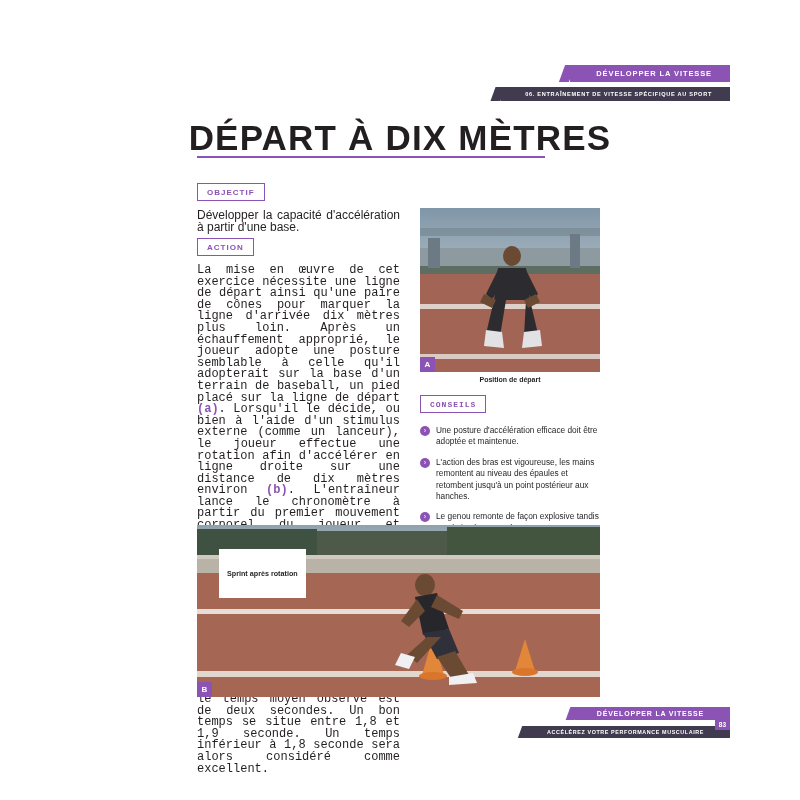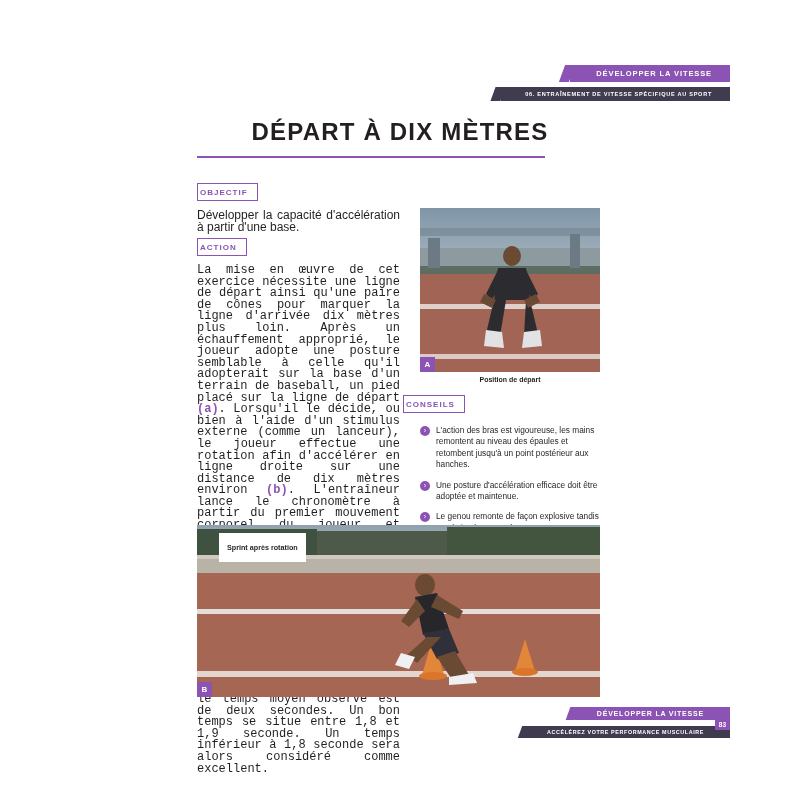--- a/index.html
+++ b/index.html
@@ -64,21 +64,21 @@
     background: #413b4f;
     transform: skewX(-20deg);
   }
   
   .title {
     position: absolute;
     top: 118px;
     left: 0;
     width: 800px;
     text-align: center;
-    font-size: 24px;
+    font-size: 35px;
     font-weight: bold;
     letter-spacing: 1.2px;
     color: #231f20;
     font-family: "Liberation Sans", sans-serif;
   }
   .title-rule {
     position: absolute;
     top: 156px;
     left: 197px;
     width: 348px;
@@ -86,26 +86,26 @@
     background: #8b54b4;
   }
   
   .chip {
     display: inline-block;
     border: 1px solid #8b54b4;
     color: #8b54b4;
     font-size: 8px;
     font-weight: bold;
     letter-spacing: 1px;
-    padding: 4px 9px 3px 2px;
+    padding: 4px 9px 3px 9px;
     text-transform: uppercase;
   }
   .chip-objectif { position: absolute; top: 183px; left: 197px; }
   .chip-action   { position: absolute; top: 238px; left: 197px; text-align: center; }
-  .chip-conseils { position: absolute; top: 395px; left: 403px; }
+  .chip-conseils { position: absolute; top: 395px; left: 420px; font-family: Liberation Mono, monospace; }
   
   .col-left {
     position: absolute;
     left: 197px;
     width: 203px;
     font-size: 12px;
     line-height: 11.6px;
     color: #231f20;
     text-align: justify;
   }
@@ -182,26 +182,26 @@
     left: 197px;
     top: 525px;
     width: 403px;
     height: 172px;
     overflow: hidden;
     background: #6f7f8c;
   }
   .photo-b-label {
     position: absolute;
     left: 22px;
-    top: 8px;
+    top: 24px;
     background: #ffffff;
     color: #231f20;
     font-size: 7.2px;
     font-weight: bold;
-    padding: 10px 8px;
+    padding: 20px 8px;
   }
   
   .footer {
     position: absolute;
     right: 70px;
     bottom: 62px;
     text-align: right;
   }
   .ftr-band1 {
     display: inline-block;
@@ -311,25 +311,25 @@
       </g>
     </svg>
     <div class="badge badge-a">A</div>
   </div>
   <div class="photo-caption-a">Position de départ</div>
 
   <div class="chip chip-conseils">CONSEILS</div>
   <div class="advice">
     <div class="advice-item">
       <span class="bullet">›</span>
-      <span>L'action des bras est vigoureuse, les mains remontent au niveau des épaules et retombent jusqu'à un point postérieur aux hanches.</span>
+      <span>Une posture d'accélération efficace doit être adoptée et maintenue.</span>
     </div>
     <div class="advice-item">
       <span class="bullet">›</span>
-      <span>Une posture d'accélération efficace doit être adoptée et maintenue.</span>
+      <span>L'action des bras est vigoureuse, les mains remontent au niveau des épaules et retombent jusqu'à un point postérieur aux hanches.</span>
     </div>
     <div class="advice-item">
       <span class="bullet">›</span>
       <span>Le genou remonte de façon explosive tandis que la jambe opposée pousse vigoureusement contre le sol.</span>
     </div>
   </div>
 
   <div class="photo-b">
     <svg width="403" height="172" viewBox="0 0 403 172">
       <defs>

